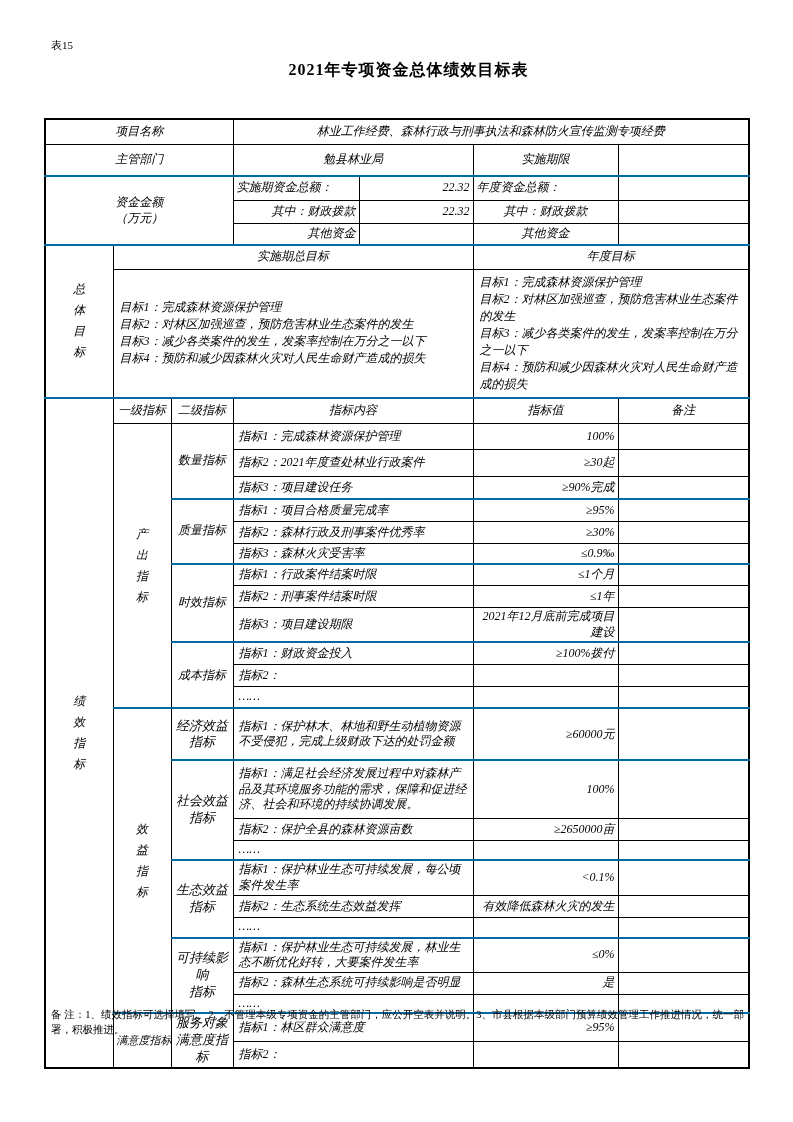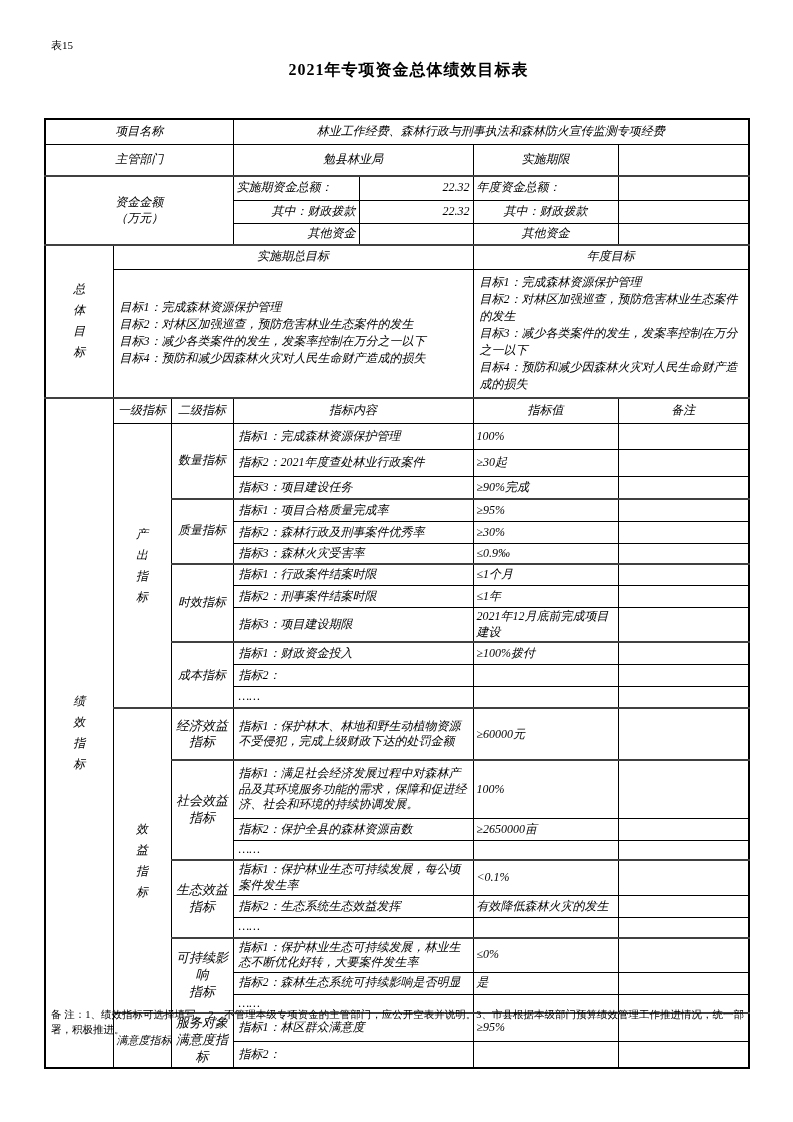--- a/index.html
+++ b/index.html
@@ -2,26 +2,26 @@
 <html><head>
 <meta charset="utf-8">
 <style>
   html,body{margin:0;padding:0;background:#fff;}
   body{width:793px;height:1122px;font-family:"Liberation Serif","DejaVu Serif",serif;color:#000;}
   .sheet{position:relative;width:793px;height:1122px;overflow:hidden;background:#fff;padding-left:24px;}
   .tag{position:absolute;left:51px;top:38px;font-size:11px;}
   .title{position:absolute;left:0;top:60px;width:100%;text-align:center;font-size:16px;font-weight:bold;letter-spacing:1px;}
   table.main{position:absolute;left:44px;top:118px;width:704px;border-collapse:collapse;table-layout:fixed;font-size:12px;border:2px solid #000;font-style:italic;}
   td{border:1px solid #000;padding:1px 3px;vertical-align:middle;line-height:1.3;white-space:pre-line;overflow:hidden;word-break:break-all;}
-  tr.sep > td{border-top:2px solid #404040;}
+  tr.sep > td{border-top:2px solid #0369a1;}
   .c{text-align:center;}
   .l{text-align:left;}
   .r{text-align:right;}
   .ct{text-align:left;padding-left:5px;padding-right:4px;}
-  .vr{padding-right:3px;}
+  .vr{text-align:right;padding-right:3px;}
   .goals{padding:4px 6px;line-height:1.42;vertical-align:middle;}
   .vert{width:1em;margin:8px auto;line-height:1.75;text-align:right;word-break:break-all;}
   .l2c{padding:1px 1px;}
   .nowrap-sm{white-space:nowrap;font-size:11px;}
   .sm{font-size:13px;}
   .footnote{position:absolute;left:51px;top:1008px;width:700px;font-size:10.5px;line-height:1.4;}
 </style>
 </head>
 <body>
 

